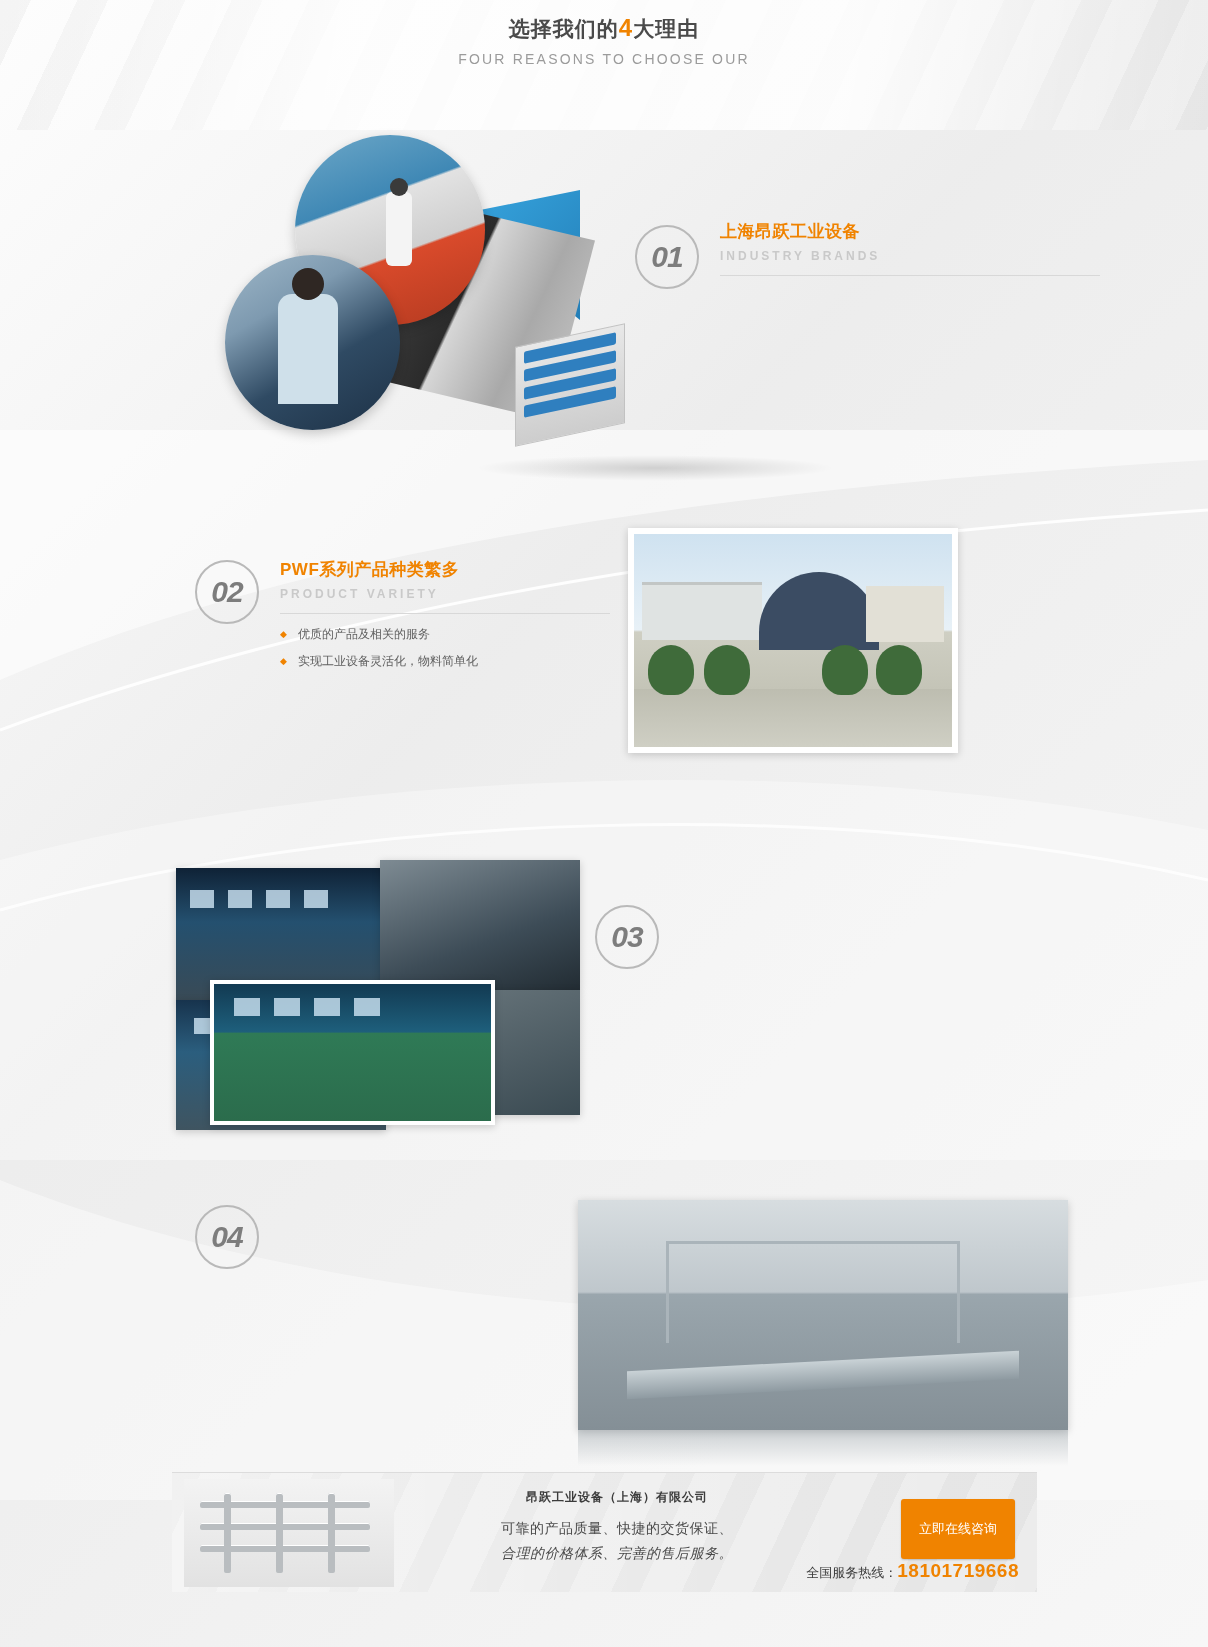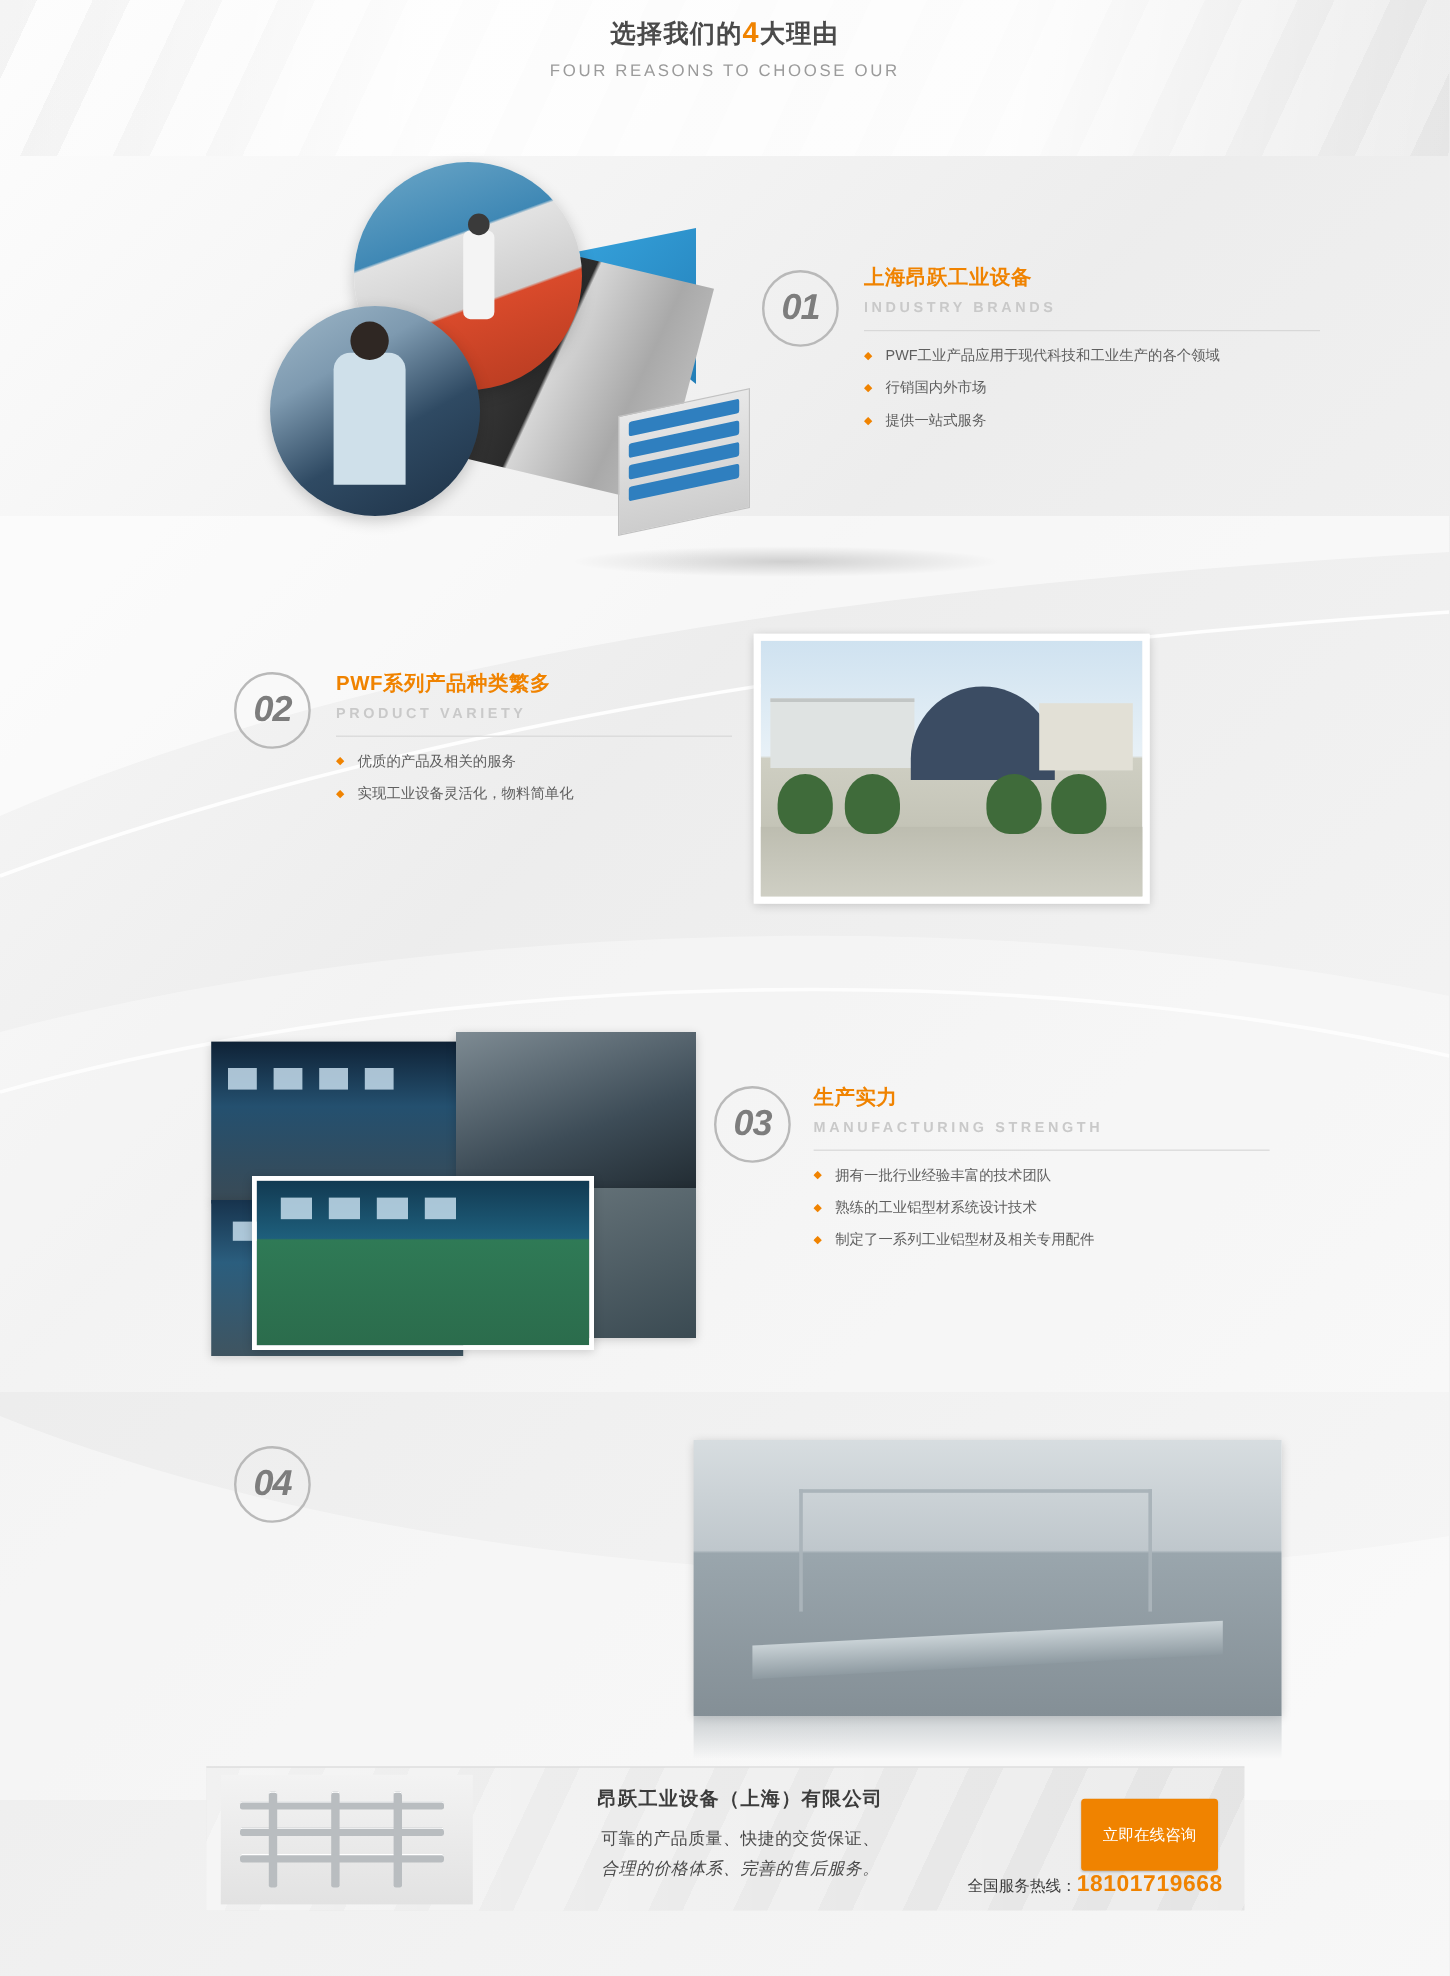--- a/index.html
+++ b/index.html
@@ -202,21 +202,21 @@
       repeating-linear-gradient(115deg, rgba(0,0,0,0.04) 0px, rgba(0,0,0,0.04) 26px, rgba(0,0,0,0) 26px, rgba(0,0,0,0) 64px),
       #e9e9e9;
     border-top: 1px solid #dcdcdc;
   }
   .footer-draw {
     position:absolute; left:12px; top:6px; width:210px; height:108px;
     background: linear-gradient(180deg,#f3f3f3,#e2e2e2);
   }
   .footer-draw .bar { position:absolute; background:#b9bdc0; border-radius:2px; box-shadow:inset 0 1px 0 #fff; }
   .footer-text { position:absolute; left:235px; top:16px; width:420px; text-align:center; }
-  .f-company { font-size:16px; font-weight:bold; color:#3c3c3c; letter-spacing:1px; margin:0; }
+  .f-company { font-size:12px; font-weight:bold; color:#3c3c3c; letter-spacing:1px; margin:0; }
   .f-line { font-size:14px; color:#4a4a4a; margin:14px 0 0 0; letter-spacing:.5px; }
   .f-line2 { font-size:14px; color:#4a4a4a; margin:7px 0 0 0; letter-spacing:.5px;font-style:italic; }
   .btn-consult {
     position:absolute; right:22px; top:26px;
     background:#f08300; color:#fff; border:none;
     font-size:13px; padding:21px 18px; border-radius:3px;
     font-family:"Liberation Sans", sans-serif;
     cursor:pointer;
     box-shadow: 0 1px 2px rgba(0,0,0,.2);
   }
@@ -265,25 +265,20 @@
       <div class="circ-photo c2">
           <div class="fig"></div>
         </div>
     </div>
 
     <div class="num-circle b1-circle">01</div>
     <div class="b1-text">
       <p class="blk-title">上海昂跃工业设备</p>
       <p class="blk-sub">INDUSTRY BRANDS</p>
       <div class="divider"></div>
-      <ul class="bullets">
-        <li>PWF工业产品应用于现代科技和工业生产的各个领域</li>
-        <li>行销国内外市场</li>
-        <li>提供一站式服务</li>
-      </ul>
     </div>
   </div>
 
   <div class="num-circle b2-circle">02</div>
   <div class="b2-text">
     <p class="blk-title">PWF系列产品种类繁多</p>
     <p class="blk-sub">PRODUCT VARIETY</p>
     <div class="divider"></div>
     <ul class="bullets">
       <li>优质的产品及相关的服务</li>
@@ -314,30 +309,20 @@
     <div class="win" style="left:94px;top:18px;width:22px;height:16px;"></div>
   </div>
   <div class="photo p3d"></div>
   <div class="photo p3e">
     <div class="win" style="left:20px;top:14px;width:26px;height:18px;"></div>
     <div class="win" style="left:60px;top:14px;width:26px;height:18px;"></div>
     <div class="win" style="left:100px;top:14px;width:26px;height:18px;"></div>
     <div class="win" style="left:140px;top:14px;width:26px;height:18px;"></div>
   </div>
   <div class="num-circle b3-circle">03</div>
-  <div class="b3-text">
-    <p class="blk-title">生产实力</p>
-    <p class="blk-sub">MANUFACTURING STRENGTH</p>
-    <div class="divider"></div>
-    <ul class="bullets">
-      <li>拥有一批行业经验丰富的技术团队</li>
-      <li>熟练的工业铝型材系统设计技术</li>
-      <li>制定了一系列工业铝型材及相关专用配件</li>
-    </ul>
-  </div>
 
   <div class="num-circle b4-circle">04</div>
   <div class="photo p4">
     <div class="rig"></div>
     <div class="conveyor"></div>
   </div>
   <div class="p4-reflect"></div>
 
   <div class="footer">
     <div class="footer-draw">

